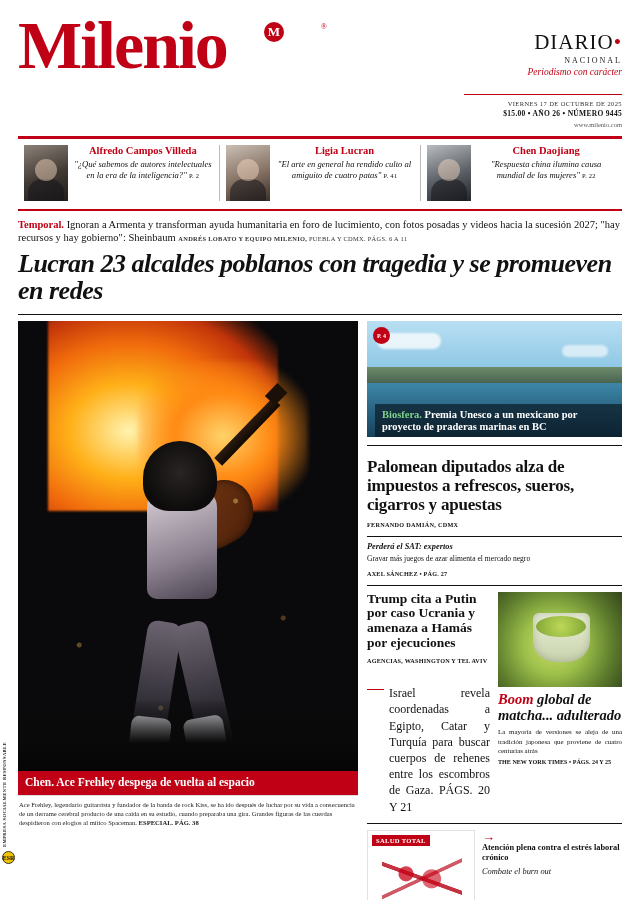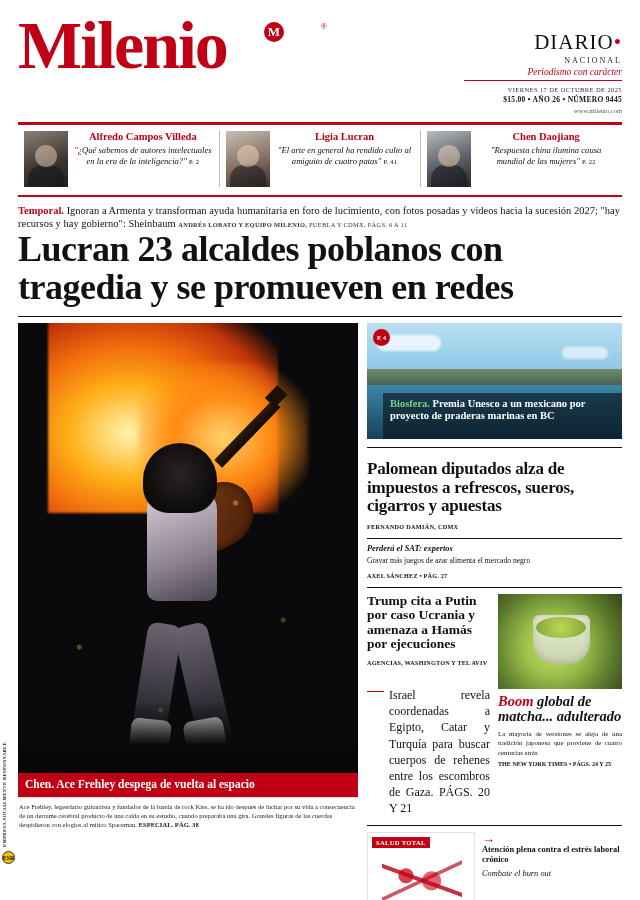--- a/index.html
+++ b/index.html
@@ -67,21 +67,21 @@
     font-size: 8px;
     letter-spacing: 2px;
     margin-top: 1px;
     color: #222;
   }
   .periodismo {
     font-style: italic;
     color: #c00014;
     font-size: 9.5px;
     border-bottom: 1px solid #c00014;
-    padding-bottom: 3px;
+    padding-bottom: 17px;
     margin-top: 2px;
   }
   .dateline {
     font-size: 6.5px;
     letter-spacing: 0.4px;
     margin-top: 5px;
     color: #333;
   }
   .price {
     font-size: 7.5px;
@@ -164,25 +164,27 @@
     line-height: 1.32;
   }
   .lead-kicker b { color: #c00014; }
   .lead-credit {
     font-size: 6.4px;
     letter-spacing: 0.3px;
     color: #333;
   }
   .lead-credit .bold { font-weight: bold; }
   .headline {
-    font-size: 36px;
+    font-size: 26px;
     line-height: 1.04;
     font-weight: bold;
     letter-spacing: -0.5px;
+    margin-top: 5px;
     padding-bottom: 6px;
+    font-style: italic;
   }
 
   
   .main {
     display: flex;
     margin: 4px 18px 0 18px;
     gap: 9px;
     border-top: 1px solid #111;
     padding-top: 6px;
   }
@@ -345,27 +347,27 @@
     width: 17px; height: 17px;
     border-radius: 50%;
     background: #c00014;
     color: #fff;
     font-size: 6px;
     display: flex; align-items: center; justify-content: center;
     font-weight: bold;
   }
   .bios-text {
     position: absolute;
-    left: 16px; right: 0; bottom: 0;
+    left: 8px; right: 0; bottom: 0;
     background: rgba(8,18,26,0.62);
     color: #fff;
     font-weight: bold;
     font-size: 10.5px;
     line-height: 1.22;
-    padding: 5px 7px 16px 7px;
+    padding: 5px 7px 3px 7px;
   }
   .bios-text .green { color: #7fd18a; }
 
   .rh-rule { border-top: 1px solid #111; margin-top: 8px; }
 
   .art-title {
     font-weight: bold;
     font-size: 17px;
     line-height: 1.1;
     margin-top: 12px;

